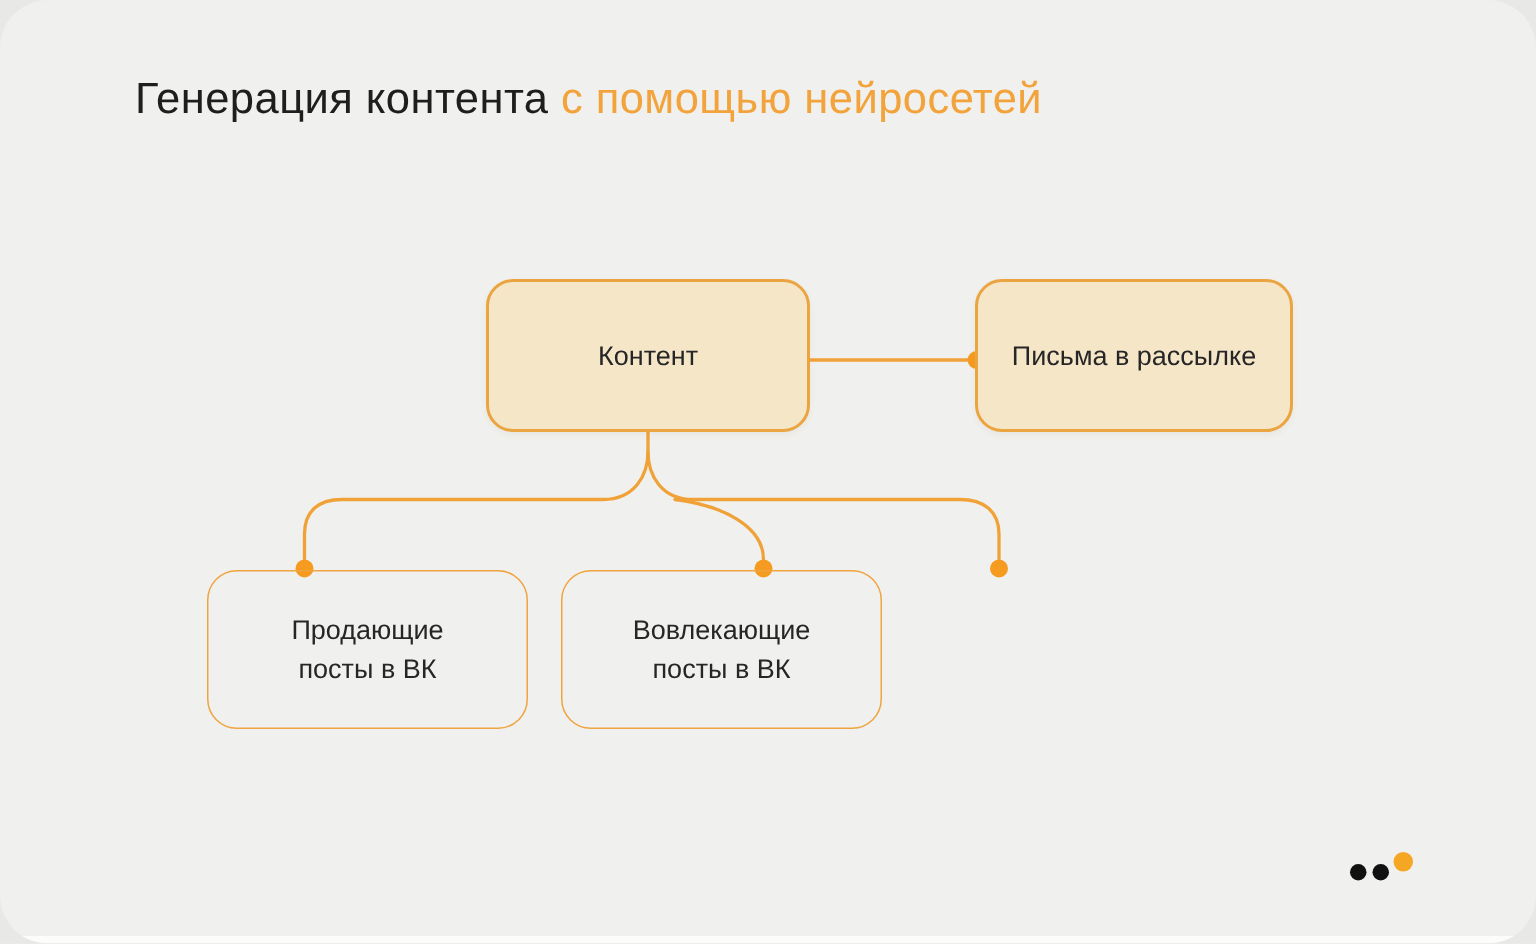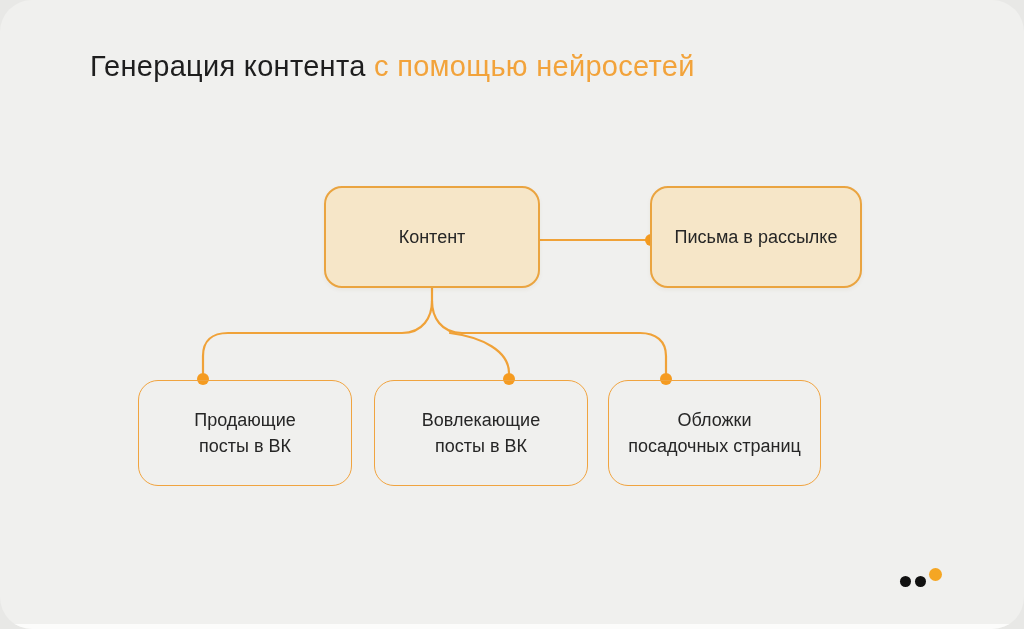--- a/index.html
+++ b/index.html
@@ -122,24 +122,20 @@
   <div class="node outline node-child1">
     <span class="label">Продающие
 посты в ВК</span>
   </div>
 
   <div class="node outline node-child2">
     <span class="label">Вовлекающие
 посты в ВК</span>
   </div>
 
-  <div class="node outline node-child3">
-    <span class="label">Обложки
-посадочных страниц</span>
-  </div>
 
   <span class="logo-dot d1"></span>
   <span class="logo-dot d2"></span>
   <span class="logo-dot d3"></span>
 
   <div class="bottom-strip"></div>
 
 </div>
 
 </body></html>

